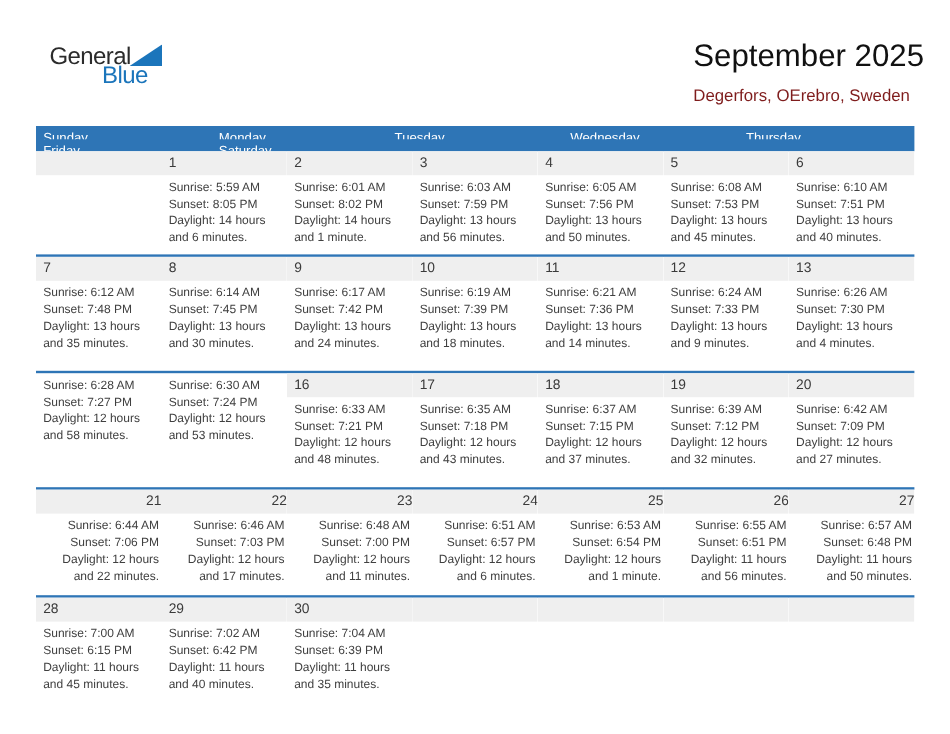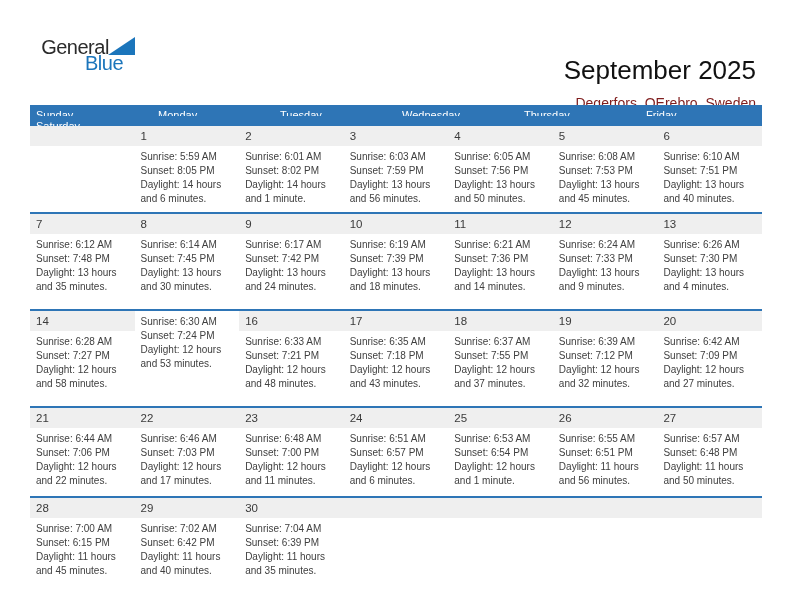--- a/index.html
+++ b/index.html
@@ -7,40 +7,40 @@
     width:792px;height:612px;background:#ffffff;position:relative;
     font-family:"Liberation Sans","DejaVu Sans",sans-serif;
     -webkit-font-smoothing:antialiased;overflow:hidden;
   }
   
   .logo{position:absolute;left:37px;top:37px;}
   .logo-row1{display:flex;align-items:flex-end;justify-content:center;}
   .logo-general{font-size:20px;color:#2b2b2b;letter-spacing:-0.5px;line-height:20px;}
   .logo-tri{margin:0 0 2px -1px;display:block;}
   .logo-blue{display:block;font-size:20px;color:var(--logo-blue,#1b75bb);letter-spacing:-0.5px;margin:-4px 16px 0 48px;line-height:20px;}
-  .titles{position:absolute;right:36px;top:30px;text-align:right;margin-top:24px;}
+  .titles{position:absolute;right:22px;top:30px;}
   .title{font-size:26px;color:#111111;line-height:32px;}
   .subtitle{font-size:14px;color:#7f1d1d;line-height:20px;margin-top:7px;}
   
   .calendar{position:absolute;left:30px;right:30px;top:105px;}
   .weekday-row{
-    display:grid;grid-template-columns:repeat(6,1fr);
+    display:grid;grid-template-columns:repeat(5,1fr);
     background:var(--header-bg,#2e75b6);height:21px;
   }
   .weekday-cell{
     color:#ffffff;font-size:11px;line-height:21px;padding-left:6px;
     overflow:hidden;white-space:nowrap;
   }
   .week{display:grid;grid-template-columns:repeat(7,1fr);}
   #weeks .week{border-top:0;}
   #weeks .week + .week{border-top:2px solid var(--accent-line,#2e75b6);}
   #weeks .week:nth-child(1){height:86px;}
   #weeks .week:nth-child(2){height:95px;}
   #weeks .week:nth-child(3){height:95px;}
-  #weeks .week:nth-child(4){height:88px;}
+  #weeks .week:nth-child(4){height:88px;text-align:right;}
   #weeks .week:nth-child(5){height:85px;}
   .cell{overflow:hidden;}
   .day-num{
     background:var(--band-bg,#efefef);height:20px;line-height:20px;
     font-size:11.5px;color:#3a3a3a;padding-left:6px;
   }
   .cell-body{padding:4px 2px 0 6px;}
   .cell-line{
     font-size:10px;line-height:14px;color:#404040;white-space:nowrap;
   }
@@ -196,21 +196,20 @@
             <div class="cell-body">
               <div class="cell-line">Sunrise: 6:26 AM</div>
               <div class="cell-line">Sunset: 7:30 PM</div>
               <div class="cell-line">Daylight: 13 hours</div>
               <div class="cell-line">and 4 minutes.</div>
             </div>
           </div>
         </div>
         <div class="week">
           <div class="cell">
-            <div class="day-num">14</div>
             <div class="cell-body">
               <div class="cell-line">Sunrise: 6:28 AM</div>
               <div class="cell-line">Sunset: 7:27 PM</div>
               <div class="cell-line">Daylight: 12 hours</div>
               <div class="cell-line">and 58 minutes.</div>
             </div>
           </div>
           <div class="cell">
             <div class="cell-body">
               <div class="cell-line">Sunrise: 6:30 AM</div>
@@ -234,21 +233,21 @@
               <div class="cell-line">Sunrise: 6:35 AM</div>
               <div class="cell-line">Sunset: 7:18 PM</div>
               <div class="cell-line">Daylight: 12 hours</div>
               <div class="cell-line">and 43 minutes.</div>
             </div>
           </div>
           <div class="cell">
             <div class="day-num">18</div>
             <div class="cell-body">
               <div class="cell-line">Sunrise: 6:37 AM</div>
-              <div class="cell-line">Sunset: 7:55 PM</div>
+              <div class="cell-line">Sunset: 7:15 PM</div>
               <div class="cell-line">Daylight: 12 hours</div>
               <div class="cell-line">and 37 minutes.</div>
             </div>
           </div>
           <div class="cell">
             <div class="day-num">19</div>
             <div class="cell-body">
               <div class="cell-line">Sunrise: 6:39 AM</div>
               <div class="cell-line">Sunset: 7:12 PM</div>
               <div class="cell-line">Daylight: 12 hours</div>

